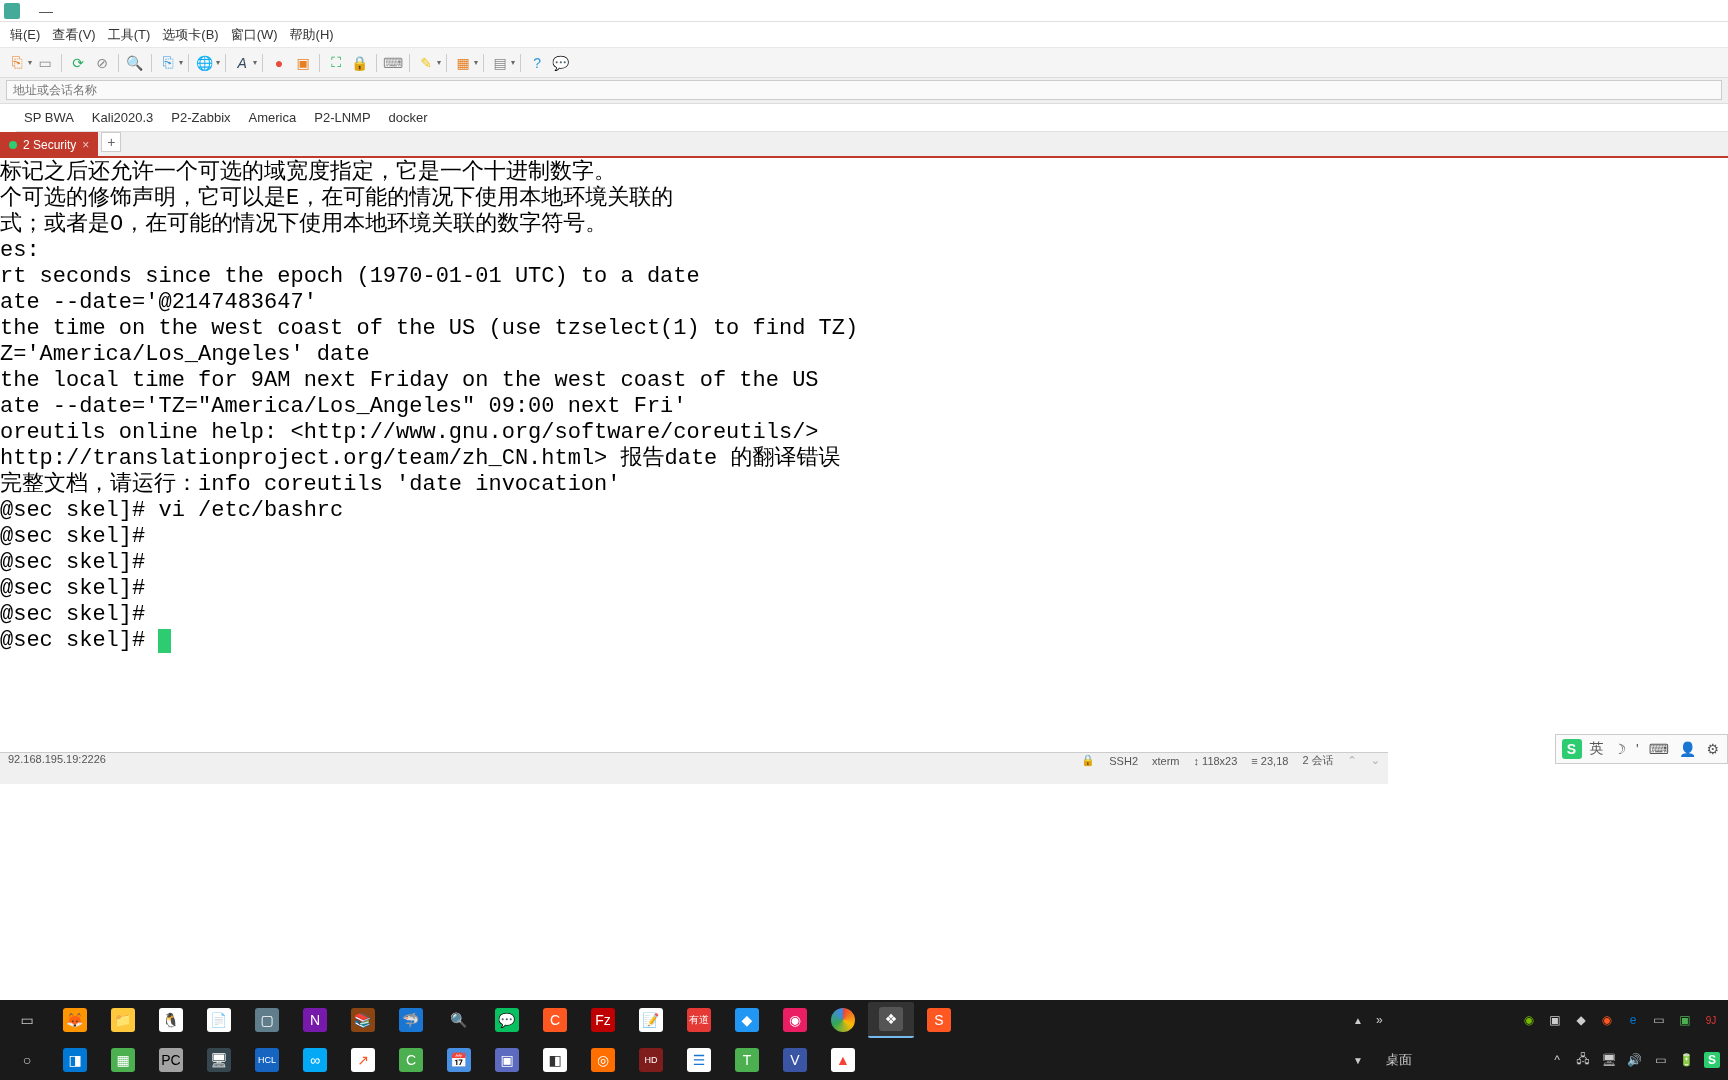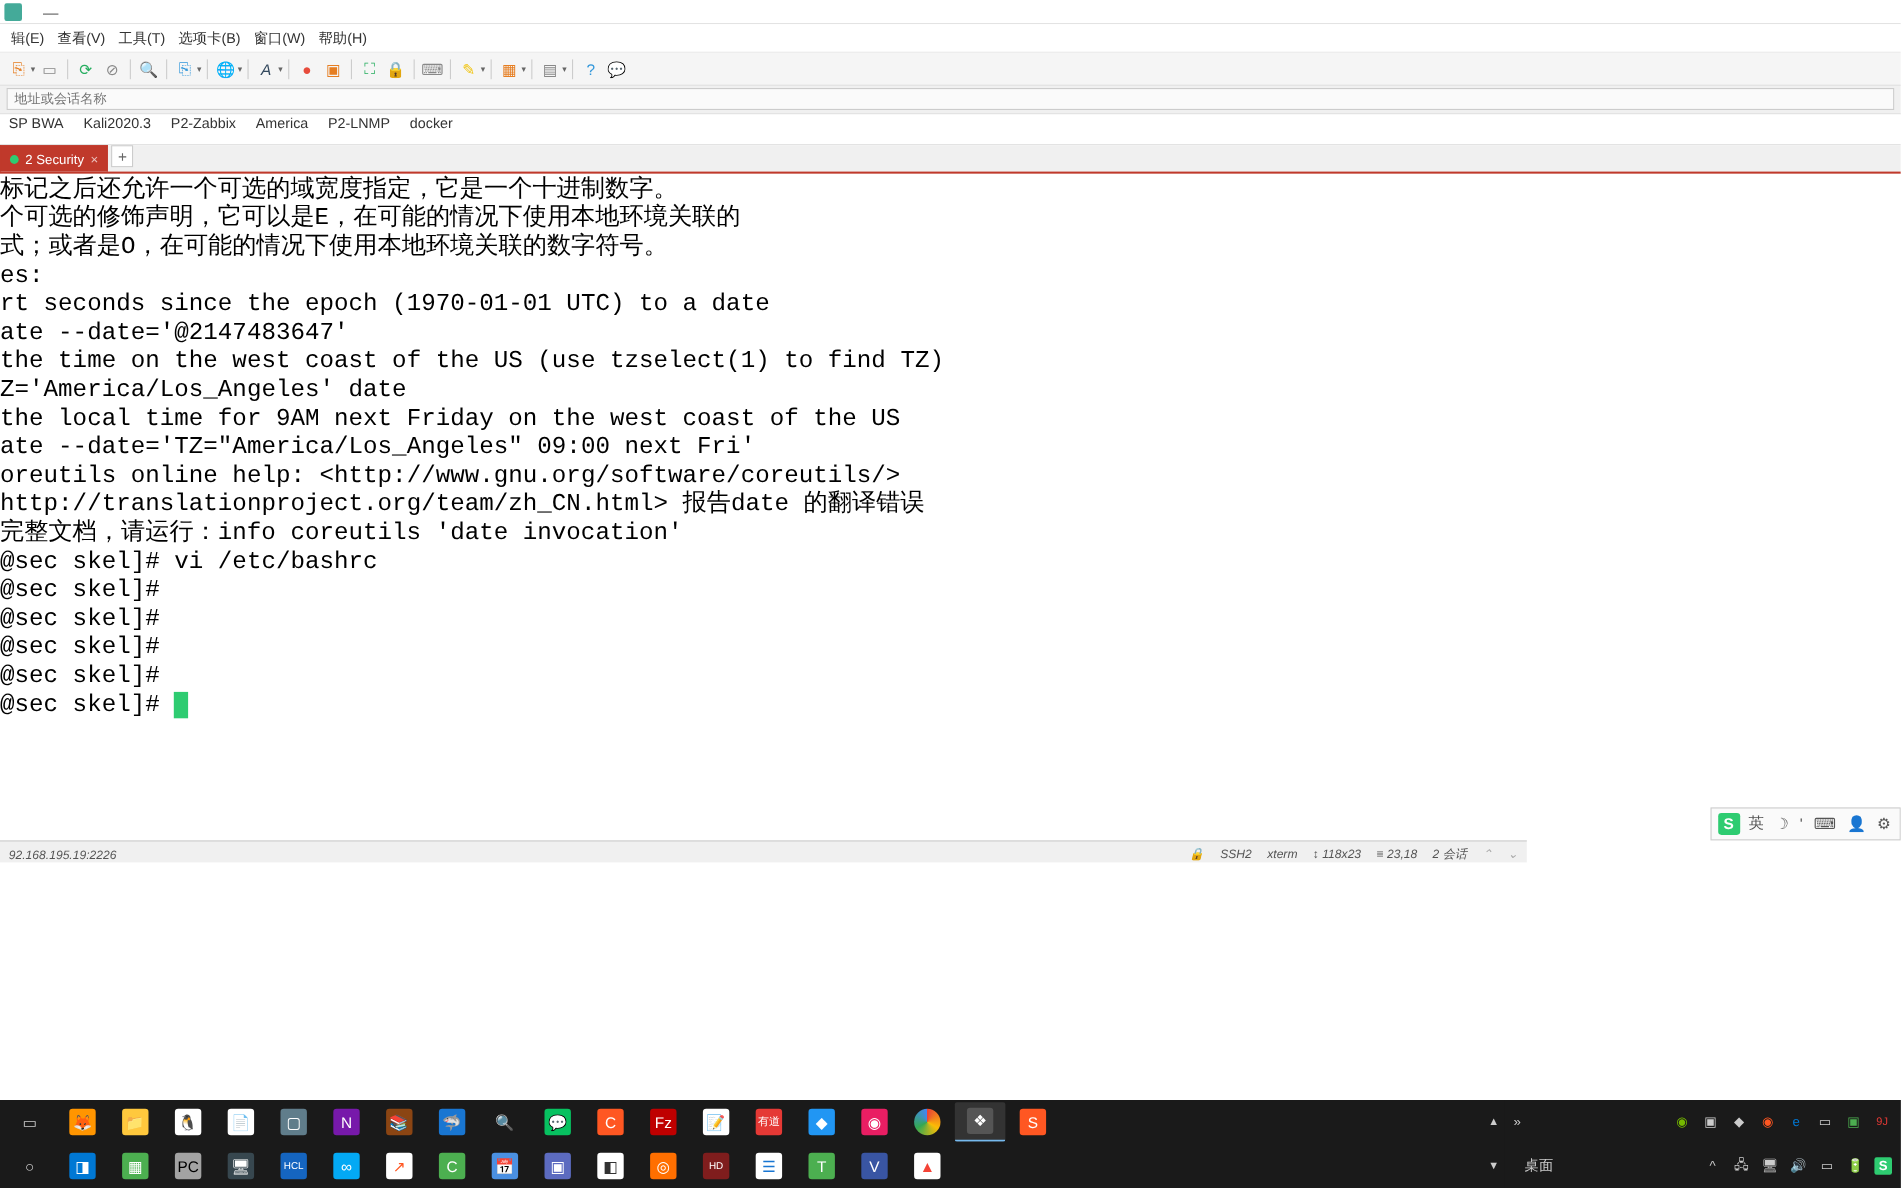--- a/index.html
+++ b/index.html
@@ -19,38 +19,38 @@
 .toolbar { height: 30px; background: #f5f5f5; display: flex; align-items: center; padding: 0 6px; border-bottom: 1px solid #ddd; gap: 2px; }
 .tb-btn { width: 22px; height: 22px; display: flex; align-items: center; justify-content: center; cursor: pointer; border-radius: 2px; font-size: 14px; }
 .tb-sep { width: 1px; height: 18px; background: #ccc; margin: 0 3px; }
 .tb-drop { font-size: 8px; color: #666; margin-left: -2px; }
 
 
 .address-bar { height: 26px; background: #f0f0f0; padding: 2px 6px; border-bottom: 1px solid #ddd; }
 .address-input { width: 100%; height: 20px; border: 1px solid #ccc; background: #fafafa; padding: 0 6px; font-size: 12px; color: #999; }
 
 
-.quick-links { height: 28px; background: #fff; display: flex; align-items: flex-start; padding: 0 8px; gap: 18px; border-bottom: 1px solid #e0e0e0; }
+.quick-links { height: 28px; background: #fff; display: flex; align-items: center; padding: 0 8px; gap: 18px; border-bottom: 1px solid #e0e0e0; margin-left: 16px; }
 .qlink { font-size: 13px; color: #333; cursor: pointer; }
 
 
 .tab-bar { height: 26px; background: #f0f0f0; display: flex; border-bottom: 2px solid #c0392b; }
 .tab { height: 24px; padding: 0 8px; display: flex; align-items: center; gap: 6px; font-size: 12px; background: #f0f0f0; border: 1px solid #ccc; border-bottom: none; margin-right: 1px; cursor: pointer; }
 .tab.active { background: #c0392b; color: #fff; border-color: #c0392b; }
 .tab-dot { width: 8px; height: 8px; border-radius: 50%; background: #2ecc71; }
 .tab-close { font-size: 12px; cursor: pointer; opacity: 0.7; }
 .tab-add { width: 20px; height: 20px; display: flex; align-items: center; justify-content: center; border: 1px solid #ccc; background: #fff; margin-left: 2px; cursor: pointer; font-size: 14px; color: #666; }
 
 
 .terminal { background: #fff; color: #000; font-family: "Consolas", "Courier New", monospace; font-size: 22px; line-height: 26px; padding: 2px 0 0 0; height: 600px; overflow: hidden; white-space: pre; }
 .terminal .line { padding: 0; }
 .cursor-block { display: inline-block; width: 13px; height: 24px; background: #2ecc71; vertical-align: text-bottom; }
 
 
-.status-bar { height: 20px; background: #f0f0f0; border-top: 1px solid #ccc; display: flex; align-items: flex-end; padding: 0 8px; font-size: 11px; color: #555; position: absolute; bottom: 296px; left: 0; right: 340px; font-style: italic; }
+.status-bar { height: 32px; background: #f0f0f0; border-top: 1px solid #ccc; display: flex; align-items: flex-start; padding: 0 8px; font-size: 11px; color: #555; position: absolute; bottom: 296px; left: 0; right: 340px; }
 .status-left { flex: 1; }
 .status-right { display: flex; gap: 14px; align-items: center; }
 .lock-icon { color: #f39c12; }
 
 
 .ime-bar { position: absolute; right: 0; bottom: 316px; height: 30px; background: #fafafa; border: 1px solid #ccc; display: flex; align-items: center; gap: 6px; padding: 0 6px; }
 .ime-item { font-size: 14px; color: #555; padding: 0 2px; }
 .ime-badge { width: 20px; height: 20px; background: #2ecc71; color: #fff; border-radius: 3px; display: flex; align-items: center; justify-content: center; font-weight: bold; font-size: 14px; }
 
 

